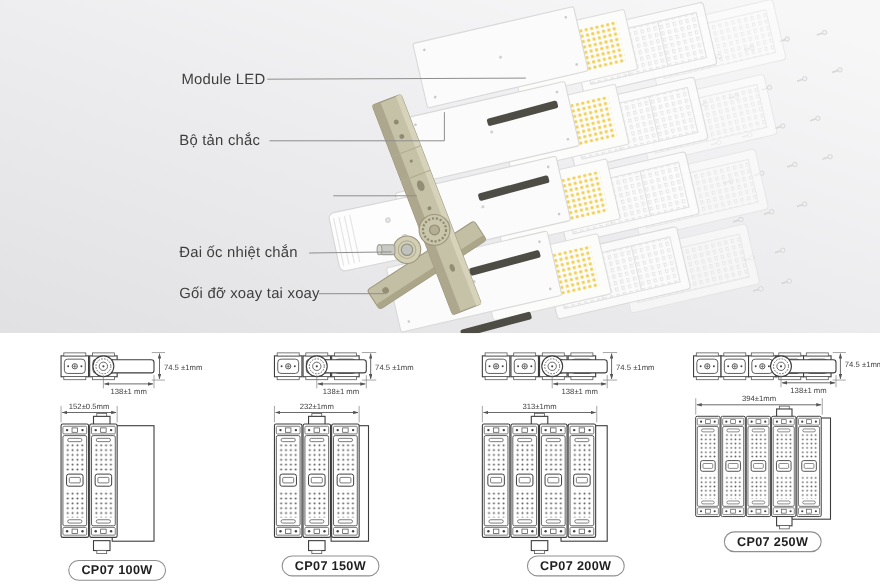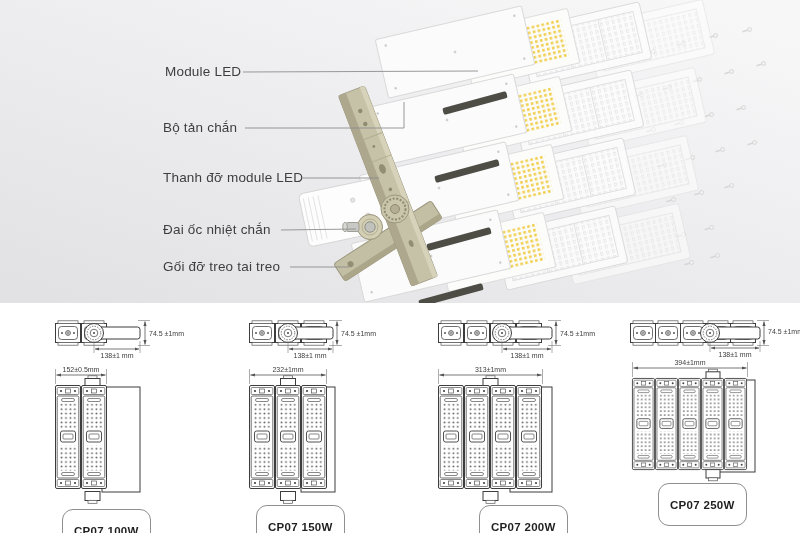--- a/index.html
+++ b/index.html
@@ -6,21 +6,21 @@
   .stage{position:relative;width:800px;height:533px;overflow:hidden;
          font-family:"Liberation Sans",sans-serif;background:#fff;}
   .hero{position:absolute;left:0;top:0;width:800px;height:303px;}
   .hero svg{position:absolute;left:0;top:0;}
   .callout{position:absolute;font-size:13.5px;font-weight:500;color:#3e3e3e;
            white-space:nowrap;letter-spacing:.2px;}
   .specs{position:absolute;left:0;top:303px;width:800px;height:230px;background:#fff;}
   .variant{position:absolute;top:0;width:195px;height:228px;}
   .variant svg{position:absolute;left:0;top:2px;}
   .pill{position:absolute;display:inline-flex;align-items:center;justify-content:center;
-        height:17px;padding:12px 11px;border:1.4px solid #8f8f8f;border-radius:11px;
+        height:17px;padding:0 11px;border:1.4px solid #8f8f8f;border-radius:11px;
         background:#fff;font-weight:bold;font-size:11.5px;color:#1f1f1f;letter-spacing:.3px;}
   .dim{stroke:#555;stroke-width:0.8;}
   .dimext{stroke:#777;stroke-width:0.6;}
   .dimtext{font-size:7px;fill:#3c3c3c;}
   .plate{fill:#fff;stroke:#3d3d3d;stroke-width:1;}
   .plate2{fill:#fff;stroke:#555;stroke-width:0.7;}
   .arm{fill:#fff;stroke:#3d3d3d;stroke-width:1;}
   .lead{stroke:#8d8d8d;stroke-width:0.9;fill:none;}
 </style>
 </head>
@@ -289,24 +289,23 @@
       <g>
         <line class="lead" x1="243" y1="72" x2="478" y2="71"></line>
         <polyline class="lead" points="245,128 404,128 404,102"></polyline>
         <line class="lead" x1="303" y1="178" x2="379" y2="178"></line>
         <line class="lead" x1="281" y1="230" x2="356" y2="229"></line>
         <line class="lead" x1="290" y1="267" x2="349" y2="267"></line>
       </g>
     </svg>
 
     <div class="callout" style="left:165px;top:64px"><span>Module LED</span></div>
-    <div class="callout" style="left:163px;top:120px"><span>Bộ tản chắn</span></div>
-    <div class="callout" style="left:163px;top:170px"><span>Thanh đỡ module LED</span></div>
+    <div class="callout" style="left:163px;top:120px"><span>Bộ tản chắc</span></div>
     <div class="callout" style="left:163px;top:222px"><span>Đai ốc nhiệt chắn</span></div>
-    <div class="callout" style="left:163px;top:259px"><span>Gối đỡ treo tai treo</span></div>
+    <div class="callout" style="left:163px;top:259px"><span>Gối đỡ xoay tai xoay</span></div>
   </section>
 
   <section class="specs">
 
     <div class="variant" style="left:30px">
       <svg width="195" height="210">
         <g>
           <use href="#tmod" x="25" y="15"></use>
             <use href="#tmod" x="51" y="15"></use>
           <rect class="arm" x="64" y="22" width="46" height="12" rx="2.5"></rect>

